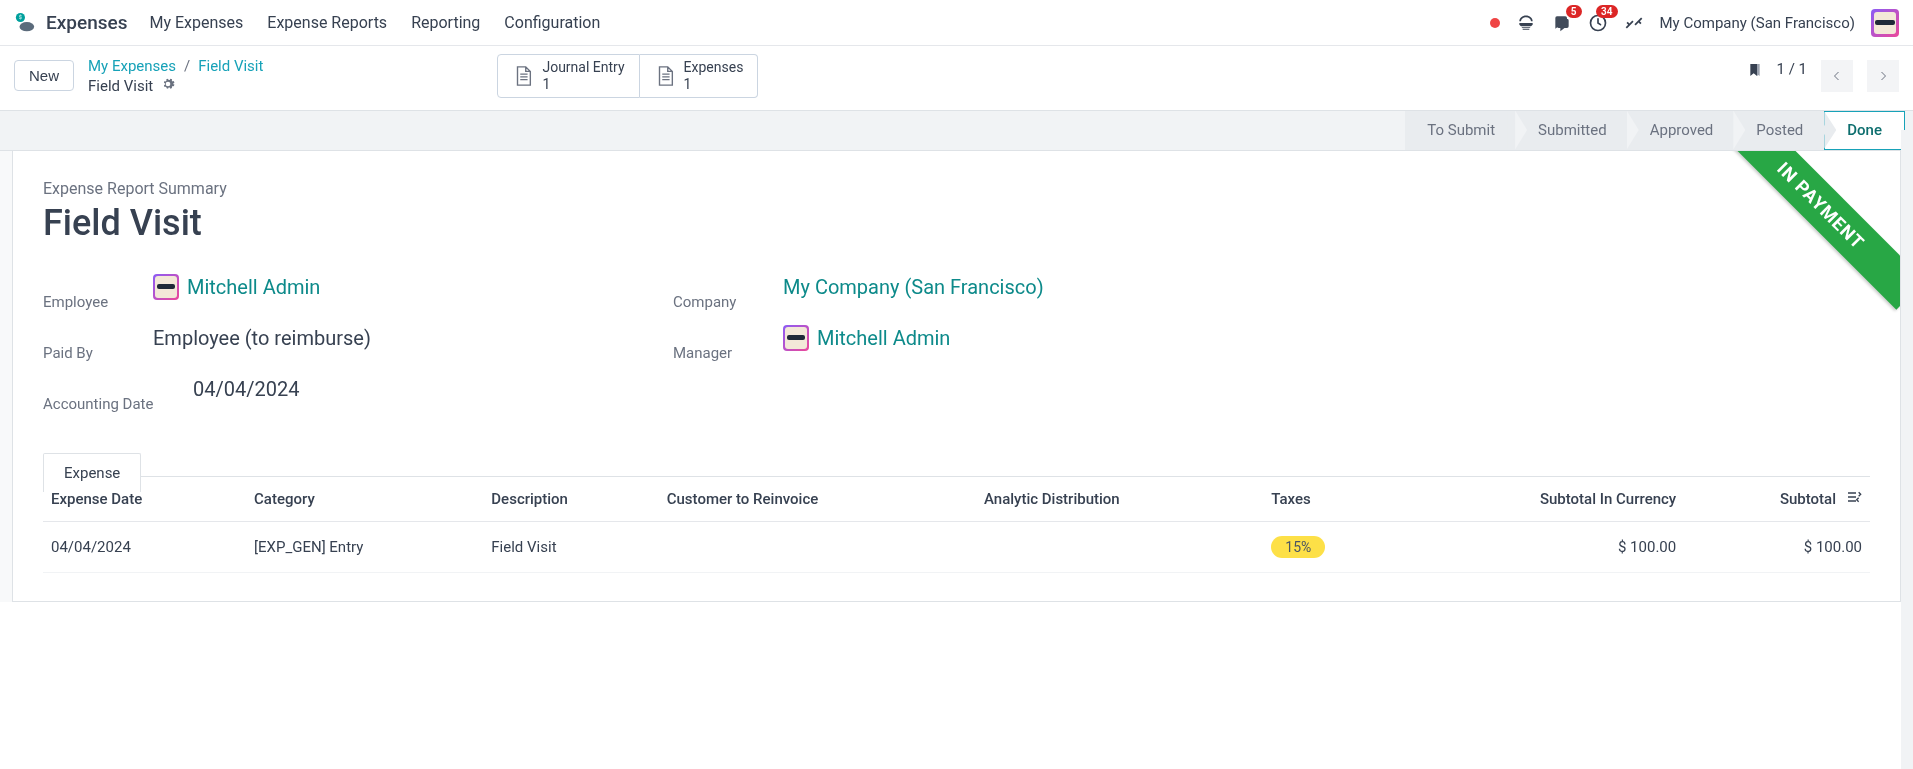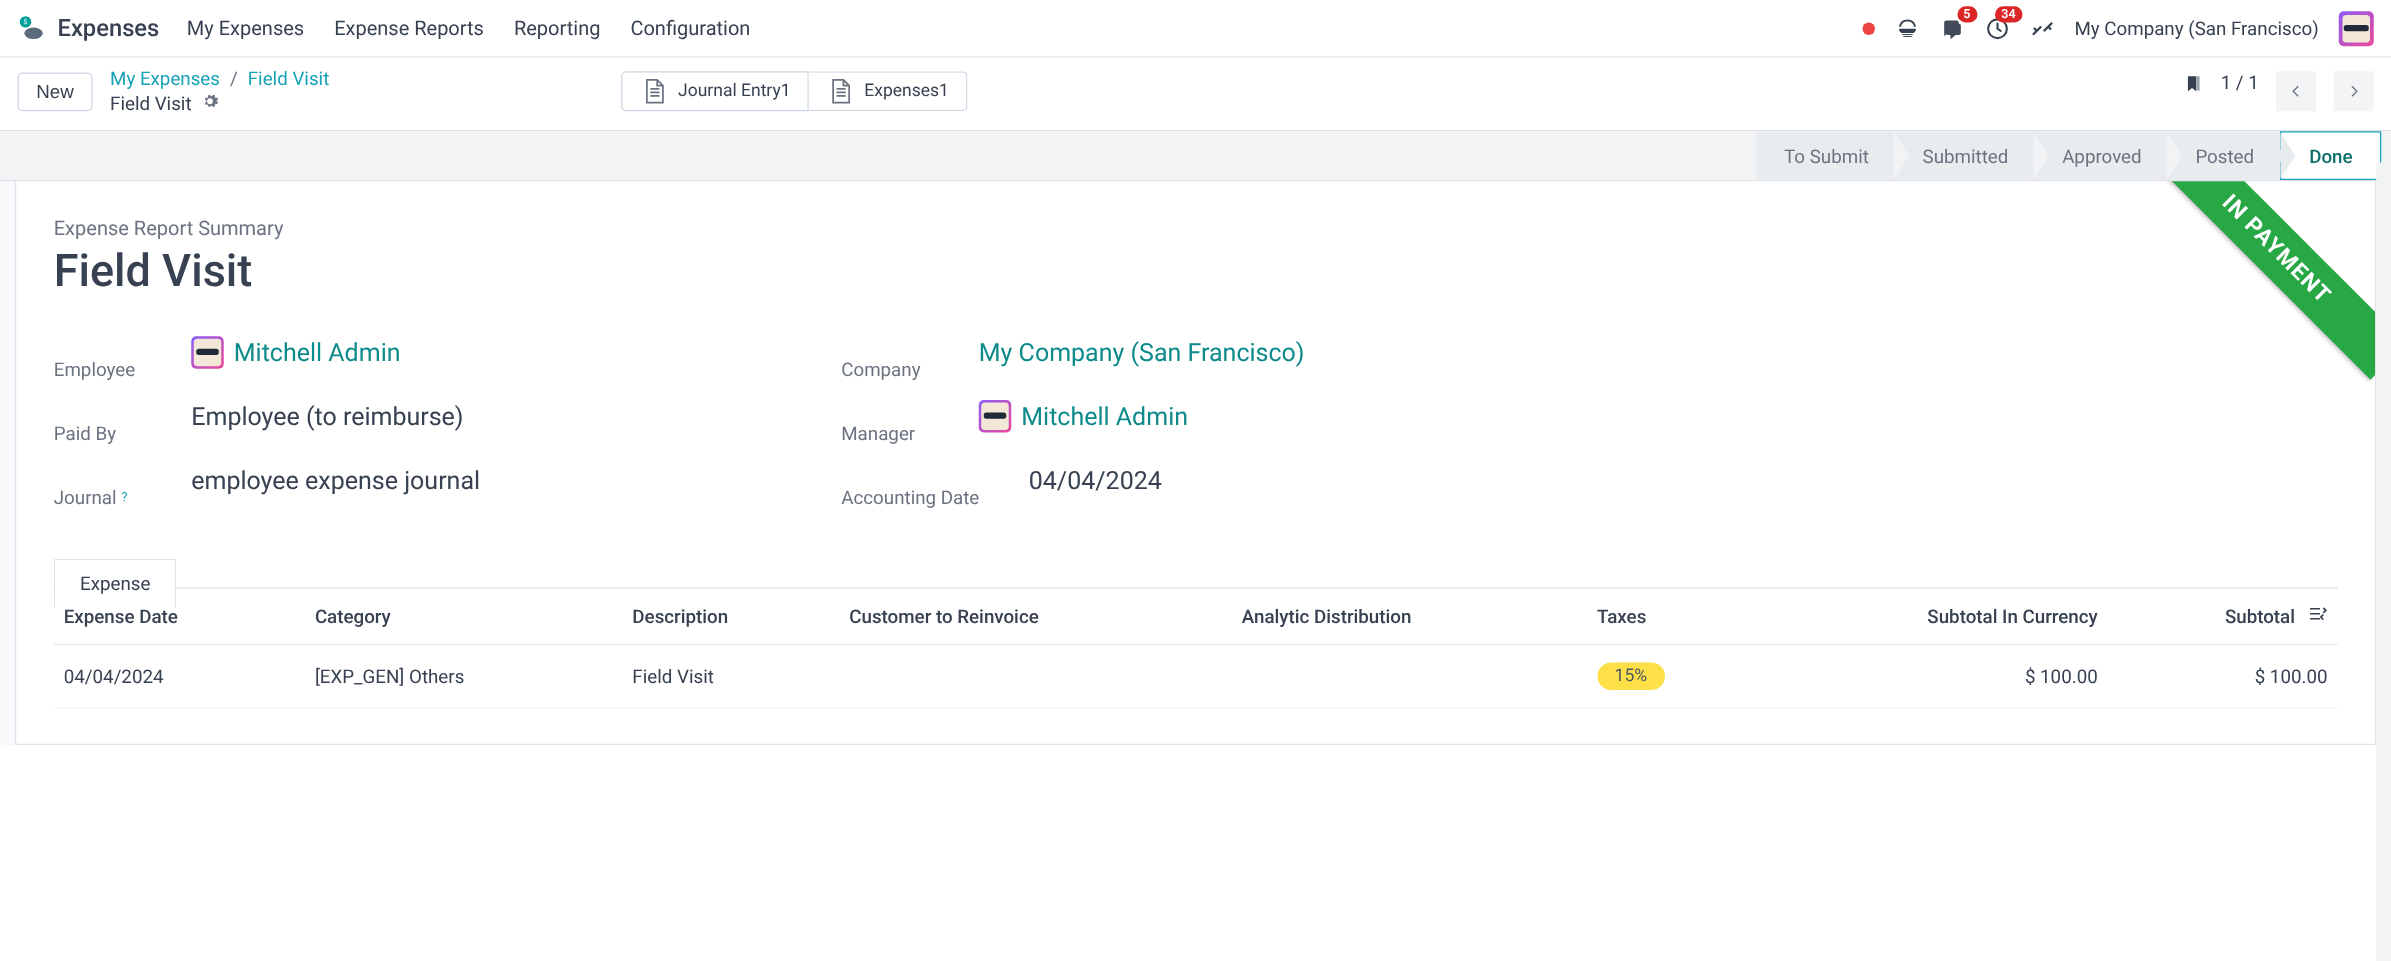--- a/index.html
+++ b/index.html
@@ -29,21 +29,21 @@
 .breadcrumb-link { color:#17a2b8; cursor:pointer; }
 .breadcrumb-sep { color:#6b7280; }
 .breadcrumb-title { font-size:15px; color:#374151; display:flex; align-items:center; gap:8px; }
 .gear-small svg { width:14px; height:14px; fill:#6b7280; }
 
 .stat-buttons { display:flex; margin-left: 220px; }
 .stat-btn { display:flex; align-items:center; gap:8px; border:1px solid #cbd5e1; padding:4px 14px; cursor:pointer; background:#fff; }
 .stat-btn:first-child { border-radius:4px 0 0 4px; }
 .stat-btn:last-child { border-radius:0 4px 4px 0; border-left:none; }
 .stat-btn svg { width:22px; height:22px; fill:#6b7280; }
-.stat-text { display:flex; line-height:1.2; font-size:14px; }
+.stat-text { display:flex; flex-direction:column; line-height:1.2; font-size:14px; }
 .stat-label { color:#374151; }
 .stat-value { color:#374151; }
 
 .cp-right { margin-left:auto; display:flex; gap:14px; }
 .bookmark svg { width:16px; height:20px; fill:#374151; }
 .pager { font-size:15px; color:#374151; }
 .pager-btn { width:32px; height:32px; display:inline-flex; align-items:center; justify-content:center; background:#f3f4f6; cursor:pointer; }
 .pager-btn svg { width:12px; height:12px; fill:#6b7280; }
 
 
@@ -232,27 +232,20 @@
         <div class="field-label">Manager</div>
         <div class="field-value link">
           <span class="mini-avatar">
               <span class="avatar-inner"></span>
               <span class="avatar-glasses"></span>
             </span>
           <span>Mitchell Admin</span>
         </div>
       </div>
 
-      <div class="field-row">
-        <div class="field-label">
-            <span>Journal</span>
-            <span class="q">?</span>
-          </div>
-        <div class="field-value">employee expense journal</div>
-      </div>
       <div class="field-row">
         <div class="field-label" style="width:150px">Accounting Date</div>
         <div class="field-value">04/04/2024</div>
       </div>
     </div>
 
     <div class="tabs">
       <div class="tab">Expense</div>
     </div>
 
@@ -275,21 +268,21 @@
                     <path d="M19 5l3 3-3 3M19 13l-3 3 3 3" stroke="#374151" stroke-width="2" fill="none"></path>
                   </svg>
               </span>
             </div>
           </th>
         </tr>
       </thead>
       <tbody>
         <tr>
           <td>04/04/2024</td>
-          <td>[EXP_GEN] Others</td>
+          <td>[EXP_GEN] Entry</td>
           <td>Field Visit</td>
           <td></td>
           <td></td>
           <td><span class="tax-badge">15%</span></td>
           <td class="num">$ 100.00</td>
           <td class="num">$ 100.00</td>
         </tr>
       </tbody>
     </table>
   </div>

